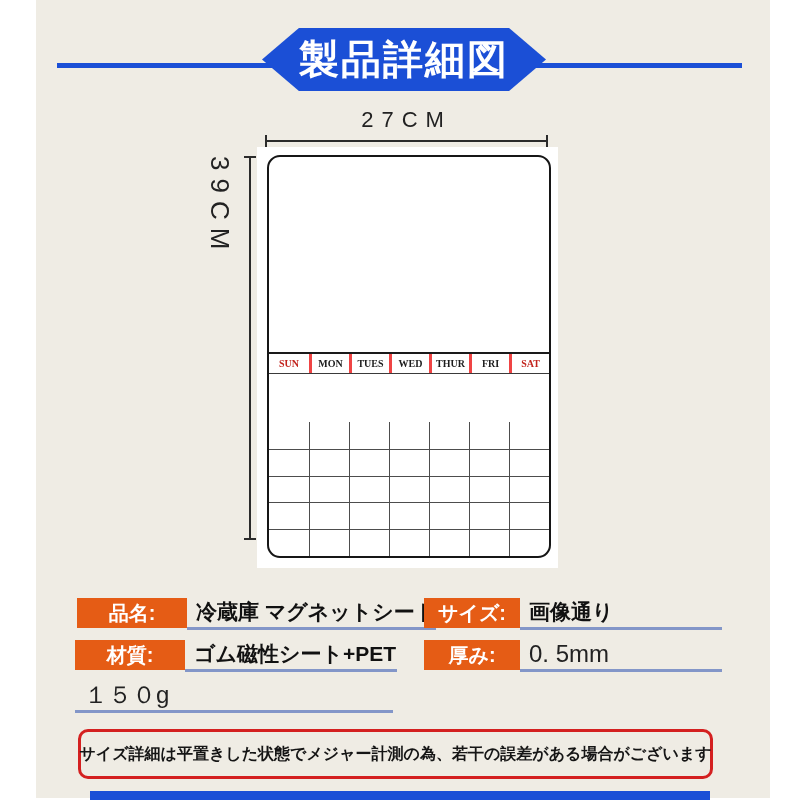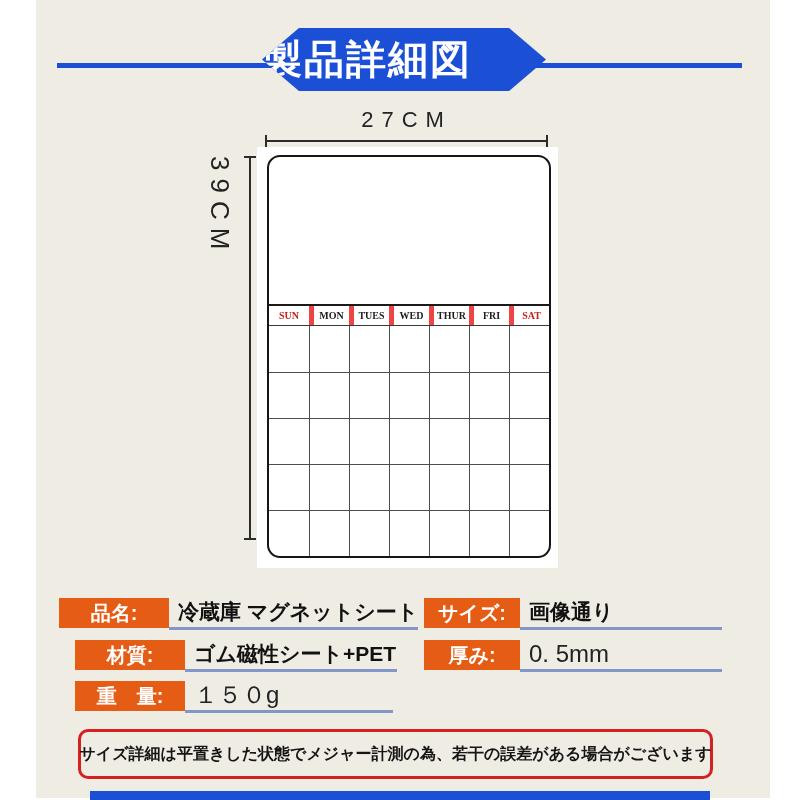--- a/index.html
+++ b/index.html
@@ -4,45 +4,45 @@
 <style>
   html,body{margin:0;padding:0;background:#ffffff;}
   .stage{position:relative;width:800px;height:800px;overflow:hidden;
          font-family:"Liberation Sans",sans-serif;background:#ffffff;}
   .panel{position:absolute;left:36px;top:0;width:734px;height:798px;background:#efece4;}
 
   
   .title-line{position:absolute;left:57px;top:63px;width:685px;height:5px;background:#1b4fd6;}
   .banner{position:absolute;left:262px;top:28px;width:284px;height:63px;background:#1b4fd6;
           clip-path:polygon(0 50%,13% 0,87% 0,100% 50%,87% 100%,13% 100%);
-          display:flex;align-items:center;justify-content:flex-start;font-family:Liberation Serif, serif;}
+          display:flex;align-items:center;justify-content:center;font-family:Liberation Serif, serif;}
   .banner span{color:#ffffff;font-size:40px;font-weight:bold;letter-spacing:2px;}
 
   
   .dim-w{position:absolute;left:265px;top:107px;width:283px;text-align:center;
          font-size:22px;letter-spacing:8px;color:#222;}
   .hline{position:absolute;left:265px;top:140px;width:283px;height:2px;background:#2b2b2b;}
   .hline::before,.hline::after{content:"";position:absolute;top:-5px;width:2px;height:12px;background:#2b2b2b;}
   .hline::before{left:0;}.hline::after{right:0;}
   .dim-h{position:absolute;left:204px;top:156px;height:384px;display:flex;align-items:center;
          writing-mode:vertical-rl;font-size:26px;letter-spacing:8px;color:#222;}
   .vline{position:absolute;left:249px;top:156px;width:2px;height:384px;background:#2b2b2b;}
   .vline::before,.vline::after{content:"";position:absolute;left:-5px;width:12px;height:2px;background:#2b2b2b;}
   .vline::before{top:0;}.vline::after{bottom:0;}
 
   
   .photo{position:absolute;left:257px;top:147px;width:301px;height:421px;background:#ffffff;}
   .sheet{position:absolute;left:10px;top:8px;width:280px;height:399px;background:#ffffff;
-         border:2px solid #161616;border-radius:13px;display:flex;flex-direction:column;overflow:hidden;}
+         border:2px solid #161616;border-radius:13px;display:flex;flex-direction:column;overflow:hidden;gap:48px;}
   .blank{height:147px;flex:0 0 auto;}
   .day-row{flex:0 0 auto;height:19px;display:grid;grid-template-columns:repeat(7,1fr);
            border-top:2px solid #1a1a1a;border-bottom:1px solid #3a3a3a;}
   .day-cell{display:flex;align-items:center;justify-content:center;
             font-family:"Liberation Serif",serif;font-weight:bold;font-size:10px;color:#1c1c1c;
-            border-left:5px solid #ef4444;}
+            border-left:3px solid #ef4444;}
   .day-cell:first-child{border-left:none;}
   .day-cell.red{color:#c2231c;}
   .grid{flex:1;display:grid;grid-template-columns:repeat(7,1fr);grid-auto-rows:1fr;}
   .cell{border-left:1px solid #4d4d4d;border-top:1px solid #4d4d4d;}
   .cell:nth-child(-n+7){border-top:none;}
   .cell:nth-child(7n+1){border-left:none;}
 
   
   .spec-row{position:absolute;height:30px;display:flex;}
   .spec-label{flex:0 0 auto;background:#e55c15;color:#ffffff;font-weight:bold;font-size:20px;
@@ -121,40 +121,39 @@
           <div class="cell"></div>
           <div class="cell"></div>
           <div class="cell"></div>
           <div class="cell"></div>
           <div class="cell"></div>
           <div class="cell"></div>
       </div>
     </div>
   </div>
 
-  <div class="spec-row" style="left:59px;top:598px;width:336px;">
+  <div class="spec-row" style="left:77px;top:598px;width:336px;">
     <div class="spec-label w110">品名:</div>
     <div class="spec-value">冷蔵庫 マグネットシート</div>
   </div>
   <div class="spec-row" style="left:75px;top:640px;width:322px;">
     <div class="spec-label w110">材質:</div>
     <div class="spec-value">ゴム磁性シート+PET</div>
   </div>
 
   <div class="spec-row" style="left:424px;top:598px;width:298px;">
     <div class="spec-label w96">サイズ:</div>
     <div class="spec-value">画像通り</div>
   </div>
   <div class="spec-row" style="left:424px;top:640px;width:298px;">
     <div class="spec-label w96">厚み:</div>
     <div class="spec-value thin">0. 5mm</div>
   </div>
 
   <div class="spec-row" style="left:75px;top:681px;width:318px;">
-    <div class="spec-label w110">重　量:</div>
     <div class="spec-value thin">１５０g</div>
   </div>
 
   <div class="note">
     <span>サイズ詳細は平置きした状態でメジャー計測の為、若干の誤差がある場合がございます</span>
   </div>
 
   <div class="bottom-bar"></div>
 </div>
 

